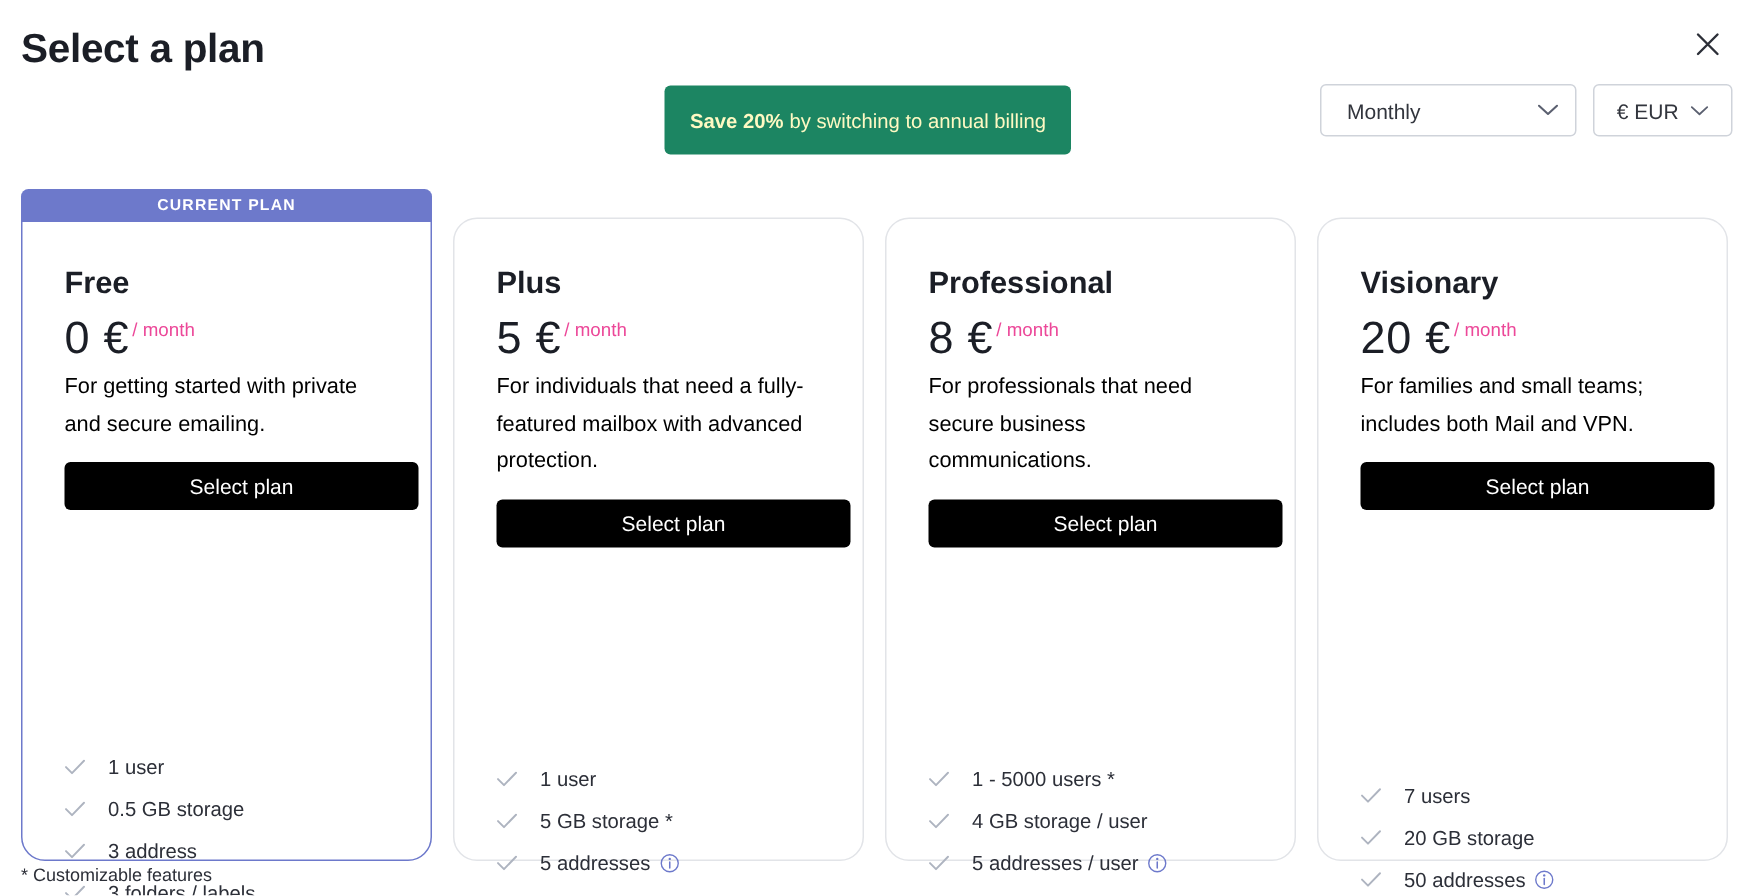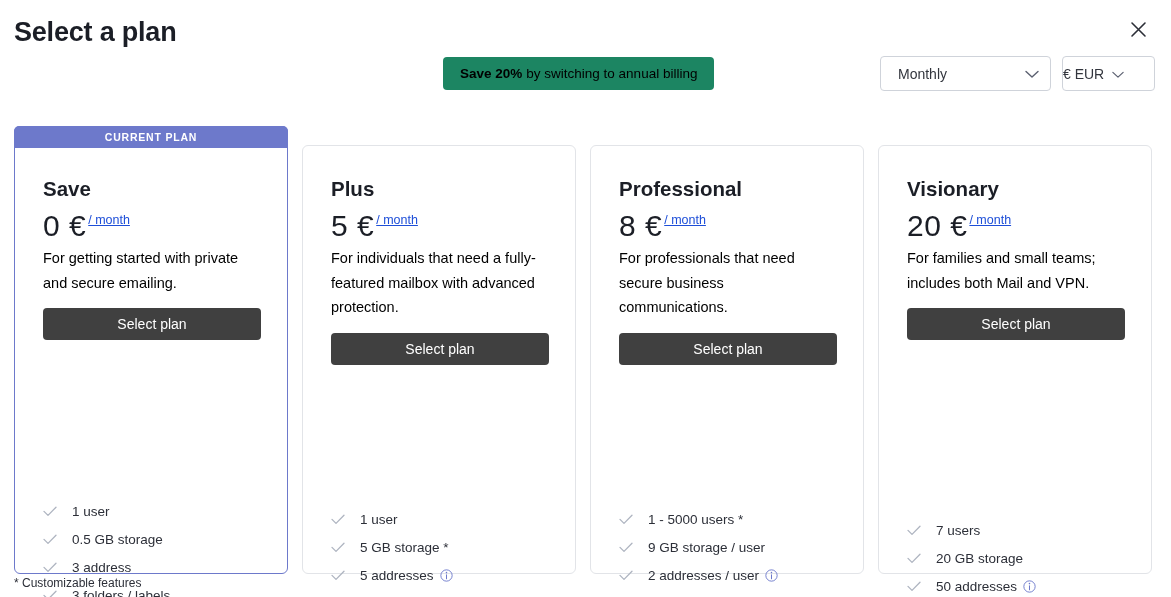--- a/index.html
+++ b/index.html
@@ -44,27 +44,27 @@
     border: none;
     padding: 0;
   }
   .close-button svg { display: block; }
 
   
   .promo-banner {
     position: absolute;
     left: 443px;
     top: 57px;
-    height: 33px;
+    height: 46px;
     padding: 0 17px;
     display: flex;
     align-items: center;
     background: #1c8562;
     border-radius: 4px;
-    color: #000000;
+    color: #fef9c3;
     font-size: 13.5px;
     white-space: nowrap;
     cursor: pointer;
   }
   .promo-banner .promo-strong {
     font-weight: bold;
     margin-right: 4px;
   }
 
   
@@ -91,20 +91,21 @@
     position: absolute;
     left: 1062px;
     top: 56px;
     width: 93px;
     height: 35px;
     border: 1px solid #cfd3da;
     border-radius: 4px;
     background: #fff;
     display: flex;
     align-items: center;
+    justify-content: center;
     gap: 8px;
     cursor: pointer;
   }
   .currency-select .sel-label {
     font-size: 14px;
     color: #32353d;
   }
   .chev { display: block; flex: 0 0 auto; }
 
   
@@ -115,21 +116,21 @@
     width: 1143px;
     height: 448px;
   }
   .card {
     position: absolute;
     top: 0;
     width: 274px;
     height: 448px;
     background: #ffffff;
     border: 1px solid #e2e4e8;
-    border-radius: 6px;
+    border-radius: 16px;
   }
   .card.c0 { left: 0px;   top: 0px;  height: 448px; border-color: #6d79cb; }
   .card.c1 { left: 288px; top: 19px; height: 429px; }
   .card.c2 { left: 576px; top: 19px; height: 429px; }
   .card.c3 { left: 864px; top: 19px; height: 429px; }
 
   .current-badge {
     position: absolute;
     left: -1px;
     top: -1px;
@@ -172,37 +173,36 @@
   }
   .price-amount {
     font-size: 30px;
     font-weight: 300;
     color: #1b1e26;
     line-height: 1.06;
     letter-spacing: 0.5px;
   }
   .price-period {
     font-size: 12.5px;
-    color: #1d4ed8;
+    color: #ec4899;
     margin-top: 3px;
     margin-left: 2px;
     white-space: nowrap;
-    text-decoration: underline;
   }
   .plan-desc {
     font-size: 14.5px;
     line-height: 1.69;
     color: #000000;
     margin: 0 0 13px 0;
   }
   .select-plan-btn {
     display: block;
-    width: 218px;
+    width: 236px;
     height: 32px;
-    background: #404040;
+    background: #000000;
     border: none;
     border-radius: 4px;
     color: #ffffff;
     font-size: 14px;
     font-family: "Liberation Sans", sans-serif;
     cursor: pointer;
     padding: 0;
   }
 
   .features {
@@ -282,21 +282,21 @@
       <svg width="12" height="8" viewBox="0 0 14 9" aria-hidden="true">
         <path d="M1 1.5 L7 7 L13 1.5" stroke="#5b6070" stroke-width="1.4" fill="none" stroke-linecap="round" stroke-linejoin="round"></path>
       </svg>
     </span>
   </div>
 
   <div class="cards">
       <div class="card c0">
         <div class="current-badge">CURRENT PLAN</div>
         <div class="card-body">
-          <div class="plan-name">Save</div>
+          <div class="plan-name">Free</div>
           <div class="price-row">
             <span class="price-amount">0 €</span>
             <span class="price-period">/ month</span>
           </div>
           <p class="plan-desc">For getting started with private and secure emailing.</p>
           <button class="select-plan-btn">Select plan</button>
         </div>
         <ul class="features">
           <li class="feature">
             <span class="f-icon">
@@ -397,29 +397,29 @@
               </svg>
             </span>
             <span class="f-label">1 - 5000 users *</span>
           </li>
           <li class="feature">
             <span class="f-icon">
               <svg width="14" height="11" viewBox="0 0 14 11" aria-hidden="true">
                 <path d="M1 5.4 L5 9.4 L13 1.2" stroke="#aeb4c0" stroke-width="1.3" fill="none" stroke-linecap="round" stroke-linejoin="round"></path>
               </svg>
             </span>
-            <span class="f-label">9 GB storage / user</span>
-          </li>
-          <li class="feature">
-            <span class="f-icon">
-              <svg width="14" height="11" viewBox="0 0 14 11" aria-hidden="true">
-                <path d="M1 5.4 L5 9.4 L13 1.2" stroke="#aeb4c0" stroke-width="1.3" fill="none" stroke-linecap="round" stroke-linejoin="round"></path>
-              </svg>
-            </span>
-            <span class="f-label">2 addresses / user</span>
+            <span class="f-label">4 GB storage / user</span>
+          </li>
+          <li class="feature">
+            <span class="f-icon">
+              <svg width="14" height="11" viewBox="0 0 14 11" aria-hidden="true">
+                <path d="M1 5.4 L5 9.4 L13 1.2" stroke="#aeb4c0" stroke-width="1.3" fill="none" stroke-linecap="round" stroke-linejoin="round"></path>
+              </svg>
+            </span>
+            <span class="f-label">5 addresses / user</span>
             <span class="info-icon">
               <svg width="13" height="13" viewBox="0 0 14 14" aria-hidden="true">
                 <circle cx="7" cy="7" r="6.1" fill="none" stroke="#6d79cb" stroke-width="1"></circle>
                 <circle cx="7" cy="3.9" r="0.85" fill="#6d79cb"></circle>
                 <path d="M7 6.1 L7 10.4" stroke="#6d79cb" stroke-width="1.1" stroke-linecap="round"></path>
               </svg>
             </span>
           </li>
           <li class="feature">
             <span class="f-label">Unlimited folders / labels</span>

